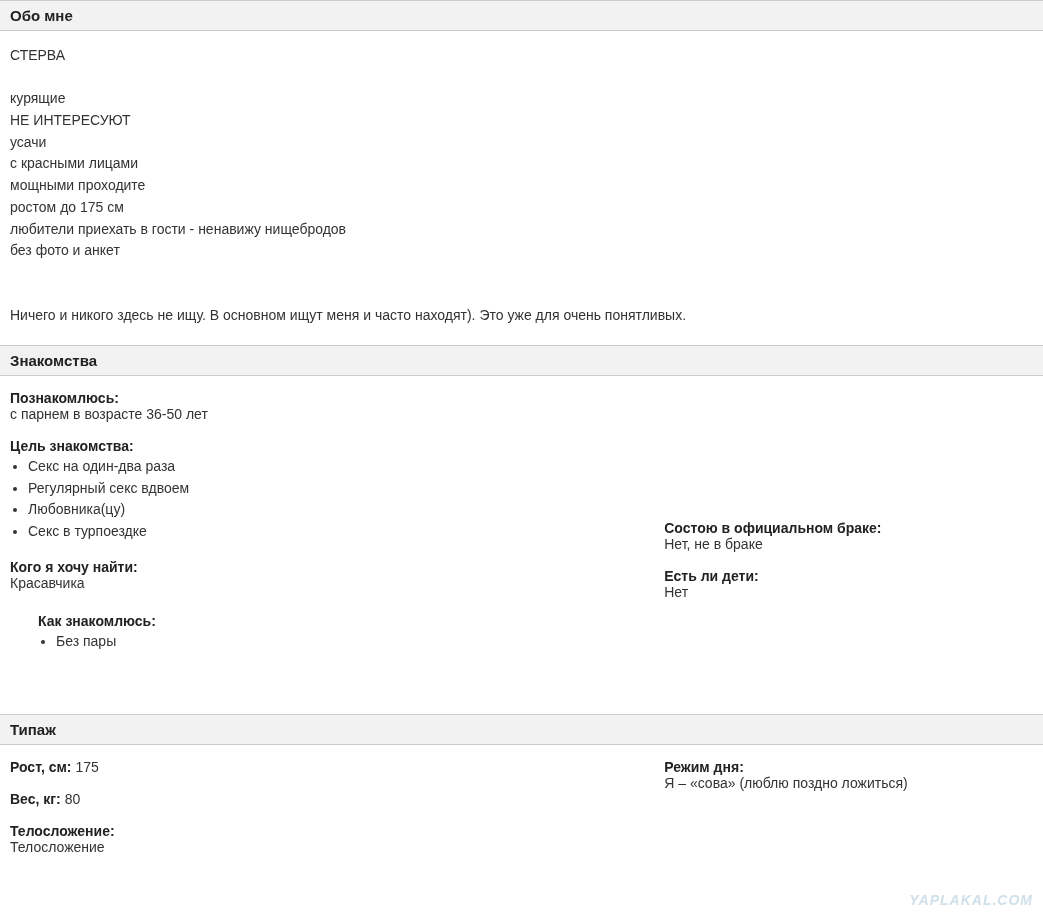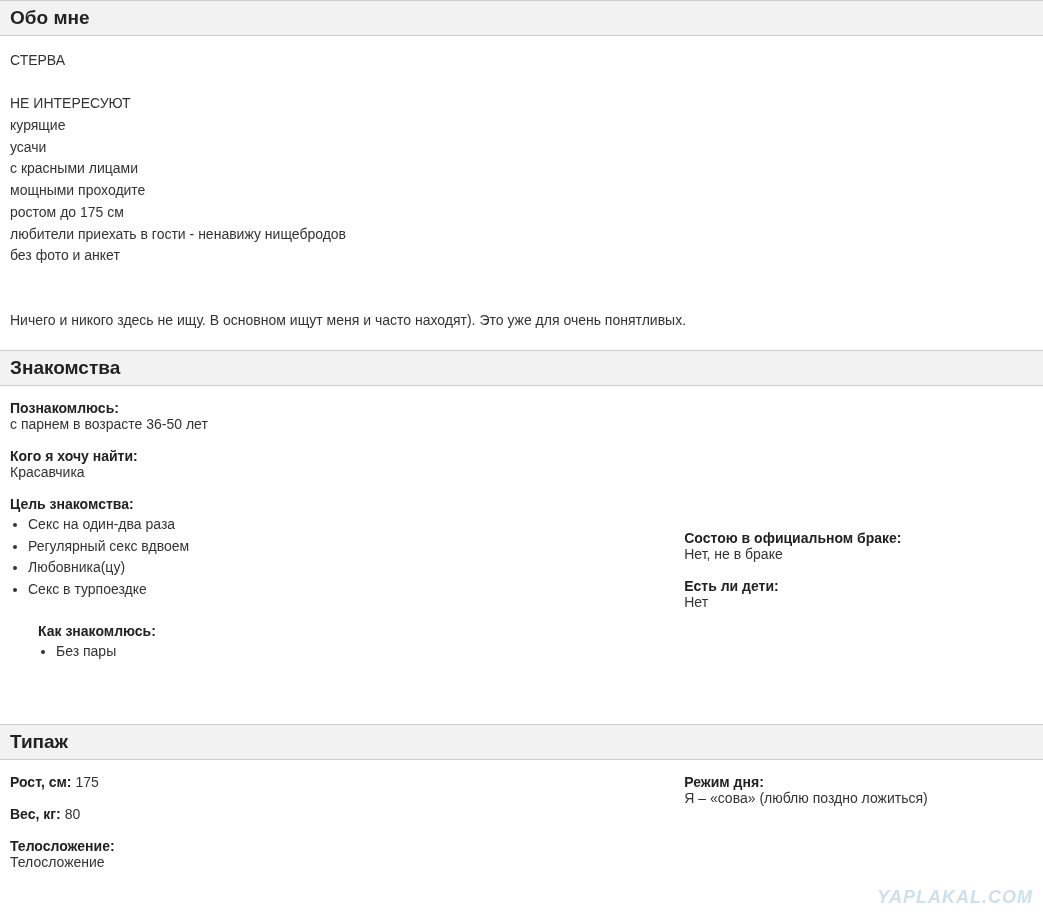--- a/index.html
+++ b/index.html
@@ -12,32 +12,32 @@
     background: #fff;
     width: 1043px;
   }
   .section-header {
     background: #f2f2f2;
     border-top: 1px solid #ccc;
     border-bottom: 1px solid #ccc;
     padding: 6px 10px;
     font-weight: bold;
     color: #222;
-    font-size: 19px;
+    font-size: 15px;
   }
   .section-body {
     padding: 14px 10px 18px 10px;
   }
   .about-line {
     line-height: 1.55;
     color: #333;
   }
   .two-col {
     display: flex;
-    gap: 40px;
+    gap: 20px;
   }
   .col-left { flex: 0 0 62%; }
   .col-right { flex: 1; }
   .field {
     margin-bottom: 16px;
   }
   .field-label {
     font-weight: bold;
     color: #222;
   }
@@ -54,36 +54,36 @@
   }
   .watermark {
     position: fixed;
     bottom: 6px;
     right: 10px;
     font-family: Arial, sans-serif;
     font-weight: bold;
     font-style: italic;
     letter-spacing: 1px;
     color: #cfe0ea;
-    font-size: 18px;
+    font-size: 14px;
     pointer-events: none;
   }
 </style>
 </head>
 <body>
 
 <div class="section-header">
   <span>Обо мне</span>
 </div>
 <div class="section-body">
   <div id="about-lines">
       <div class="about-line">СТЕРВА</div>
       <div class="about-line">&nbsp;</div>
+      <div class="about-line">курящие</div>
       <div class="about-line">НЕ ИНТЕРЕСУЮТ</div>
-      <div class="about-line">курящие</div>
       <div class="about-line">усачи</div>
       <div class="about-line">с красными лицами</div>
       <div class="about-line">мощными проходите</div>
       <div class="about-line">ростом до 175 см</div>
       <div class="about-line">любители приехать в гости - ненавижу нищебродов</div>
       <div class="about-line">без фото и анкет</div>
       <div class="about-line">&nbsp;</div>
       <div class="about-line">&nbsp;</div>
       <div class="about-line">Ничего и никого здесь не ищу. В основном ищут меня и часто находят). Это уже для очень понятливых.</div>
     </div>
@@ -93,31 +93,31 @@
   <span>Знакомства</span>
 </div>
 <div class="section-body">
   <div class="two-col">
     <div class="col-left">
       <div class="field">
         <div class="field-label">Познакомлюсь:</div>
         <div class="field-value">с парнем в возрасте 36-50 лет</div>
       </div>
       <div class="field">
-        <div class="field-label">Кого я хочу найти:</div>
-        <div class="field-value">Красавчика</div>
-      </div>
-      <div class="field">
         <div class="field-label">Цель знакомства:</div>
         <ul class="plain" id="purpose-list">
             <li>Секс на один-два раза</li>
             <li>Регулярный секс вдвоем</li>
             <li>Любовника(цу)</li>
             <li>Секс в турпоездке</li>
           </ul>
+      </div>
+      <div class="field">
+        <div class="field-label">Кого я хочу найти:</div>
+        <div class="field-value">Красавчика</div>
       </div>
       <div class="field" style="margin-top:22px;margin-left:28px;">
         <div class="field-label">Как знакомлюсь:</div>
         <ul class="plain" id="how-list">
             <li>Без пары</li>
           </ul>
       </div>
     </div>
     <div class="col-right" style="padding-top:130px;">
       <div class="field">

